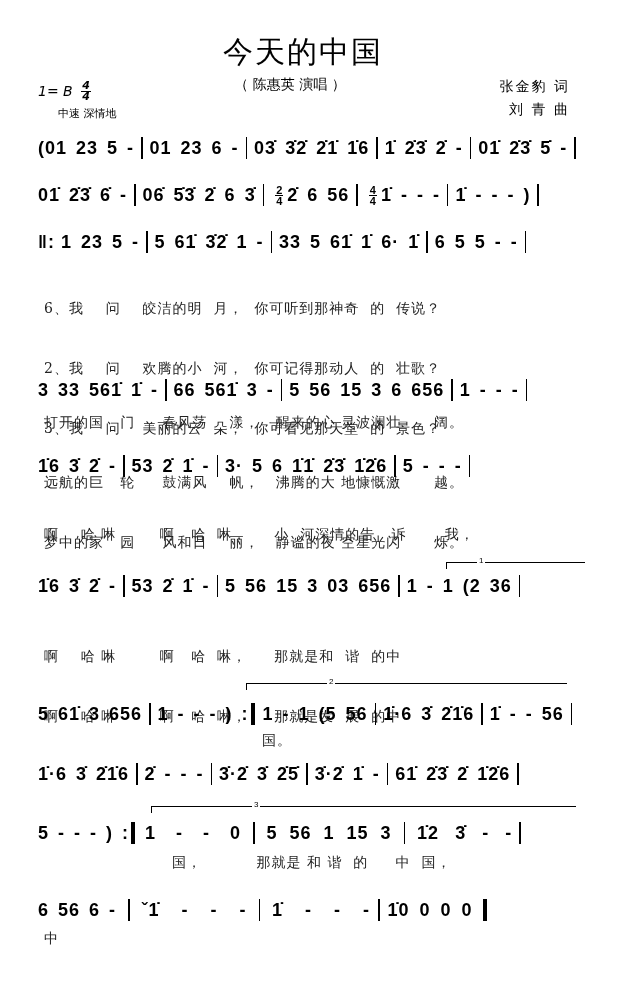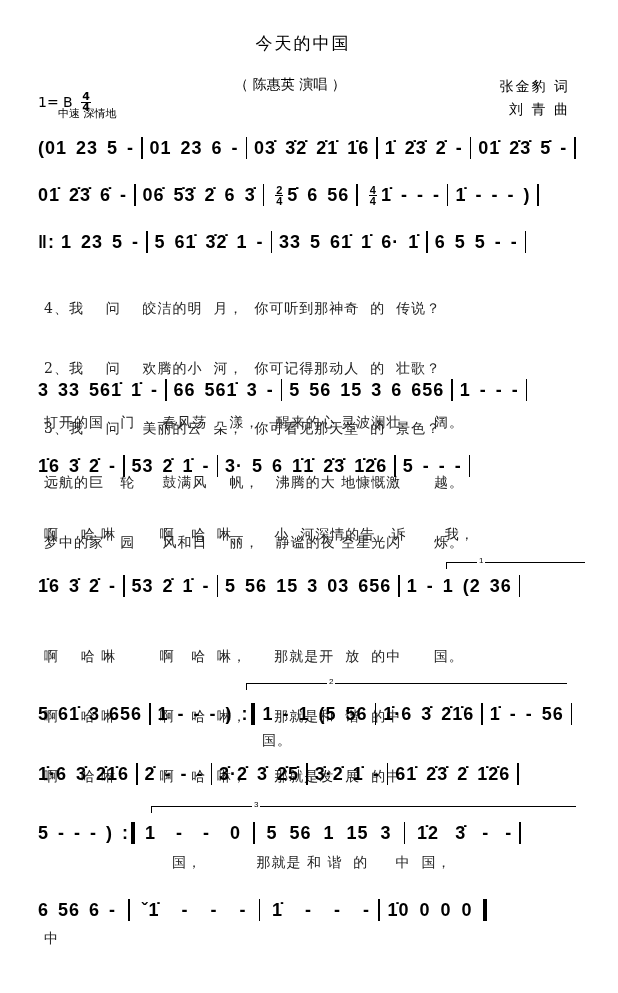--- a/index.html
+++ b/index.html
@@ -1,22 +1,22 @@
 <!DOCTYPE html>
 <html><head>
 <meta charset="utf-8">
 <style>
   html, body { margin: 0; padding: 0; background: #ffffff; }
   body { width: 618px; height: 993px; position: relative; overflow: hidden; color: #000; font-family: "DejaVu Sans", sans-serif; }
   .abs { position: absolute; }
-  .title { left: 0; width: 618px; top: 32px; text-align: center; font-size: 17px; letter-spacing: 2px; font-family: "DejaVu Sans", sans-serif; padding-left: 0; }
+  .title { left: 0; width: 618px; top: 32px; text-align: center; font-size: 30px; letter-spacing: 2px; font-family: "DejaVu Sans", sans-serif; padding-left: 0; }
   .title span { position: relative; left: -6px; }
   .singer { left: 0; width: 596px; top: 76px; text-align: center; font-size: 14px; }
   .singer span { position: relative; left: -8px; }
-  .key { left: 38px; top: 92px; font-size: 14px; }
+  .key { left: 38px; top: 81px; font-size: 14px; font-style: italic; }
   .timesig { display: inline-block; vertical-align: middle; text-align: center; font-weight: bold; font-size: 11px; line-height: 10px; margin-left: 4px; }
   .timesig .num { border-bottom: 1.5px solid #000; display: block; padding: 0 1px; }
   .tempo { left: 38px; top: 106px; font-size: 11px; margin-left: 20px; }
   .credit { right: 48px; font-size: 14px; font-family: "DejaVu Serif", serif; text-align: right; letter-spacing: 2px; }
   .credit.c1 { top: 78px; }
   .credit.c2 { top: 101px; }
 
   .line { left: 38px; width: 548px; height: 22px; font-family: "Liberation Sans", sans-serif; font-weight: bold; font-size: 18px; white-space: nowrap; display: flex; align-items: flex-end; }
   .line .m { display: inline-block; }
   .bar { display: inline-block; width: 1.5px; height: 22px; background: #000; margin: 0 7px; vertical-align: bottom; }
@@ -54,42 +54,42 @@
   <span class="m notes">01̇ 2̇3̇ 5̇ -</span>
     <span class="bar"></span>
 </div>
 
 <div class="abs line" style="top:184px;">
   <span class="m notes">01̇ 2̇3̇ 6̇ -</span>
     <span class="bar"></span>
   <span class="m notes">06̇ 5̇3̇ 2̇ 6 3̇</span>
     <span class="bar"></span>
   <span class="timesig"><span class="num">2</span><span>4</span></span>
-  <span class="m notes" style="margin-left:4px;">5̇ 6 56</span>
+  <span class="m notes" style="margin-left:4px;">2̇ 6 56</span>
     <span class="bar"></span>
   <span class="timesig"><span class="num">4</span><span>4</span></span>
   <span class="m notes" style="margin-left:4px;">1̇ - - -</span>
     <span class="bar"></span>
   <span class="m notes">1̇ - - - )</span>
     <span class="bar"></span>
 </div>
 
 <div class="abs line" style="top:231px;">
   <span class="m notes" style="margin-right:6px;">‖:</span>
   <span class="m notes">1 23 5 -</span>
     <span class="bar"></span>
   <span class="m notes">5 61̇ 3̇2̇ 1 -</span>
     <span class="bar"></span>
   <span class="m notes">33 5 61̇ 1̇ 6· 1̇</span>
     <span class="bar"></span>
   <span class="m notes">6 5 5 - -</span>
     <span class="bar"></span>
 </div>
 <div class="abs lyr" style="top:258px;">
-  <div>4、我    问    皎洁的明  月，  你可听到那神奇  的  传说？</div>
+  <div>6、我    问    皎洁的明  月，  你可听到那神奇  的  传说？</div>
   <div>2、我    问    欢腾的小  河，  你可记得那动人  的  壮歌？</div>
   <div>3、我    问    美丽的云  朵，  你可看见那天堂  的  景色？</div>
 </div>
 
 <div class="abs line" style="top:341px;margin-top:38px;">
   <span class="m notes">3 33 561̇ 1̇ -</span>
     <span class="bar"></span>
   <span class="m notes">66 561̇ 3 -</span>
     <span class="bar"></span>
   <span class="m notes">5 56 15 3 6 656</span>
@@ -125,21 +125,20 @@
   <span class="m notes">1̇6 3̇ 2̇ -</span>
     <span class="bar"></span>
   <span class="m notes">53 2̇ 1̇ -</span>
     <span class="bar"></span>
   <span class="m notes">5 56 15 3 03 656</span>
     <span class="bar"></span>
   <span class="m notes">1 - 1 (2 36</span>
     <span class="bar"></span>
 </div>
 <div class="abs lyr" style="top:606px;">
-  <div>啊    哈 啉        啊   哈  啉，     那就是开  放  的中      国。</div>
   <div>啊    哈 啉        啊   哈  啉，     那就是和  谐  的中</div>
   <div>啊    哈 啉        啊   哈  啉，     那就是发  展  的中</div>
 </div>
 
 <div class="abs volta" style="left:246px; top:683px; width:320px;">
     <span style="left:80px;">2</span>
   </div>
 
 <div class="abs line" style="top:703px;">
   <span class="m notes">5 61̇ 3 656</span>

